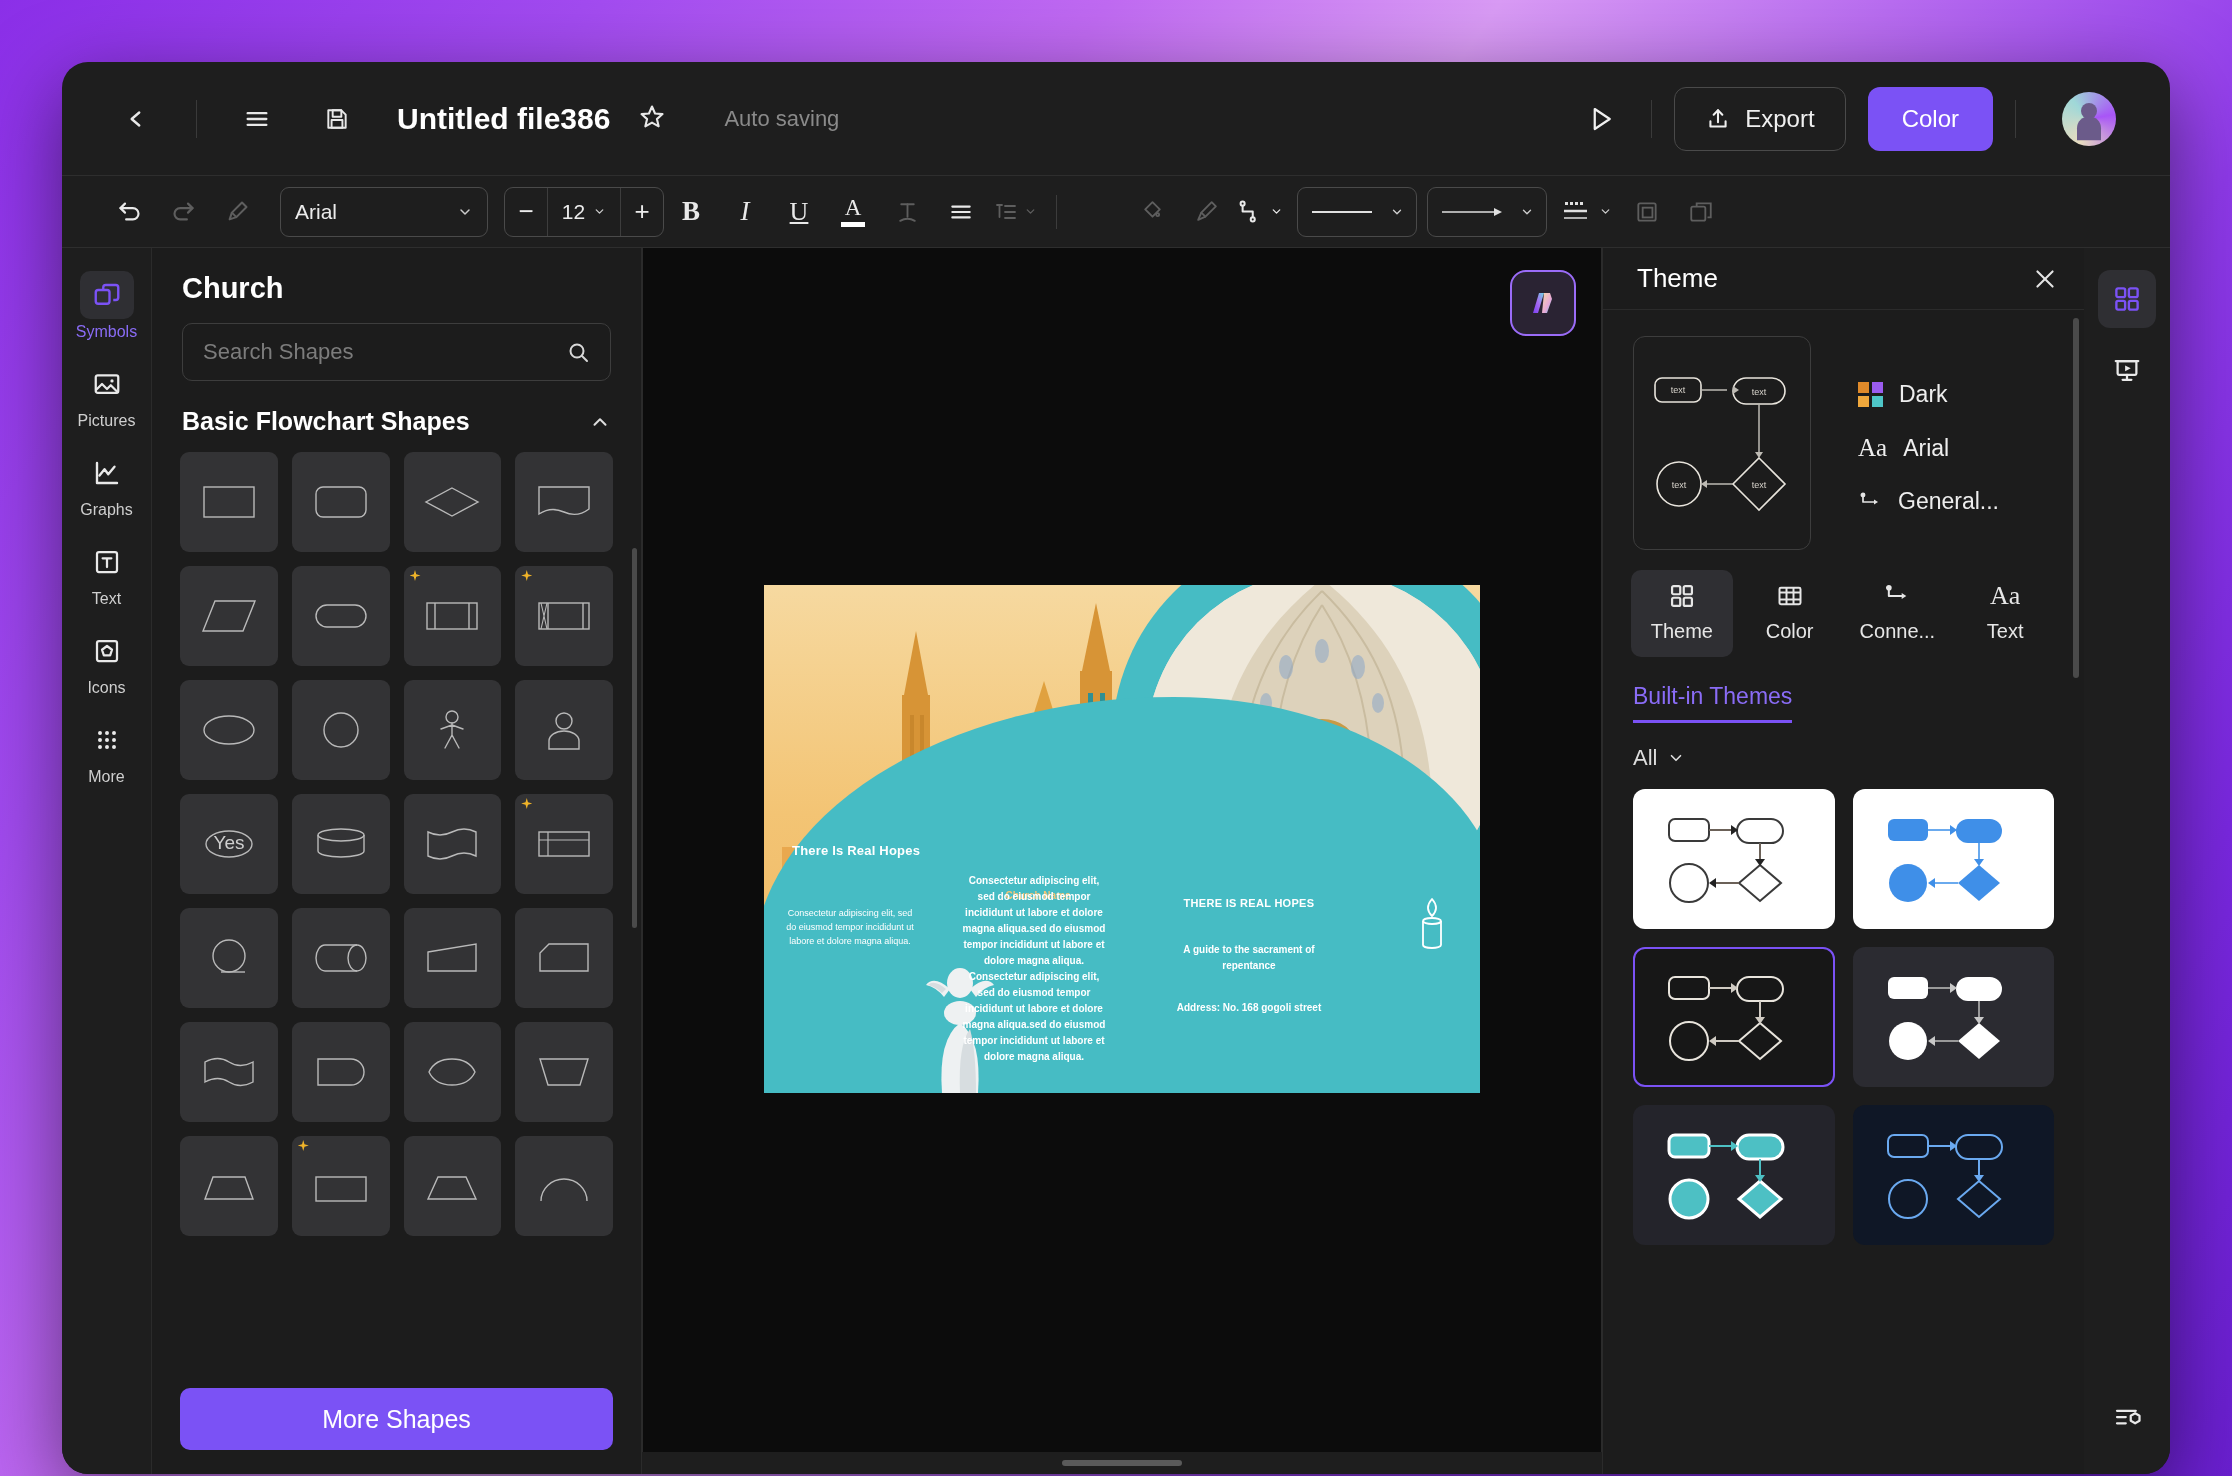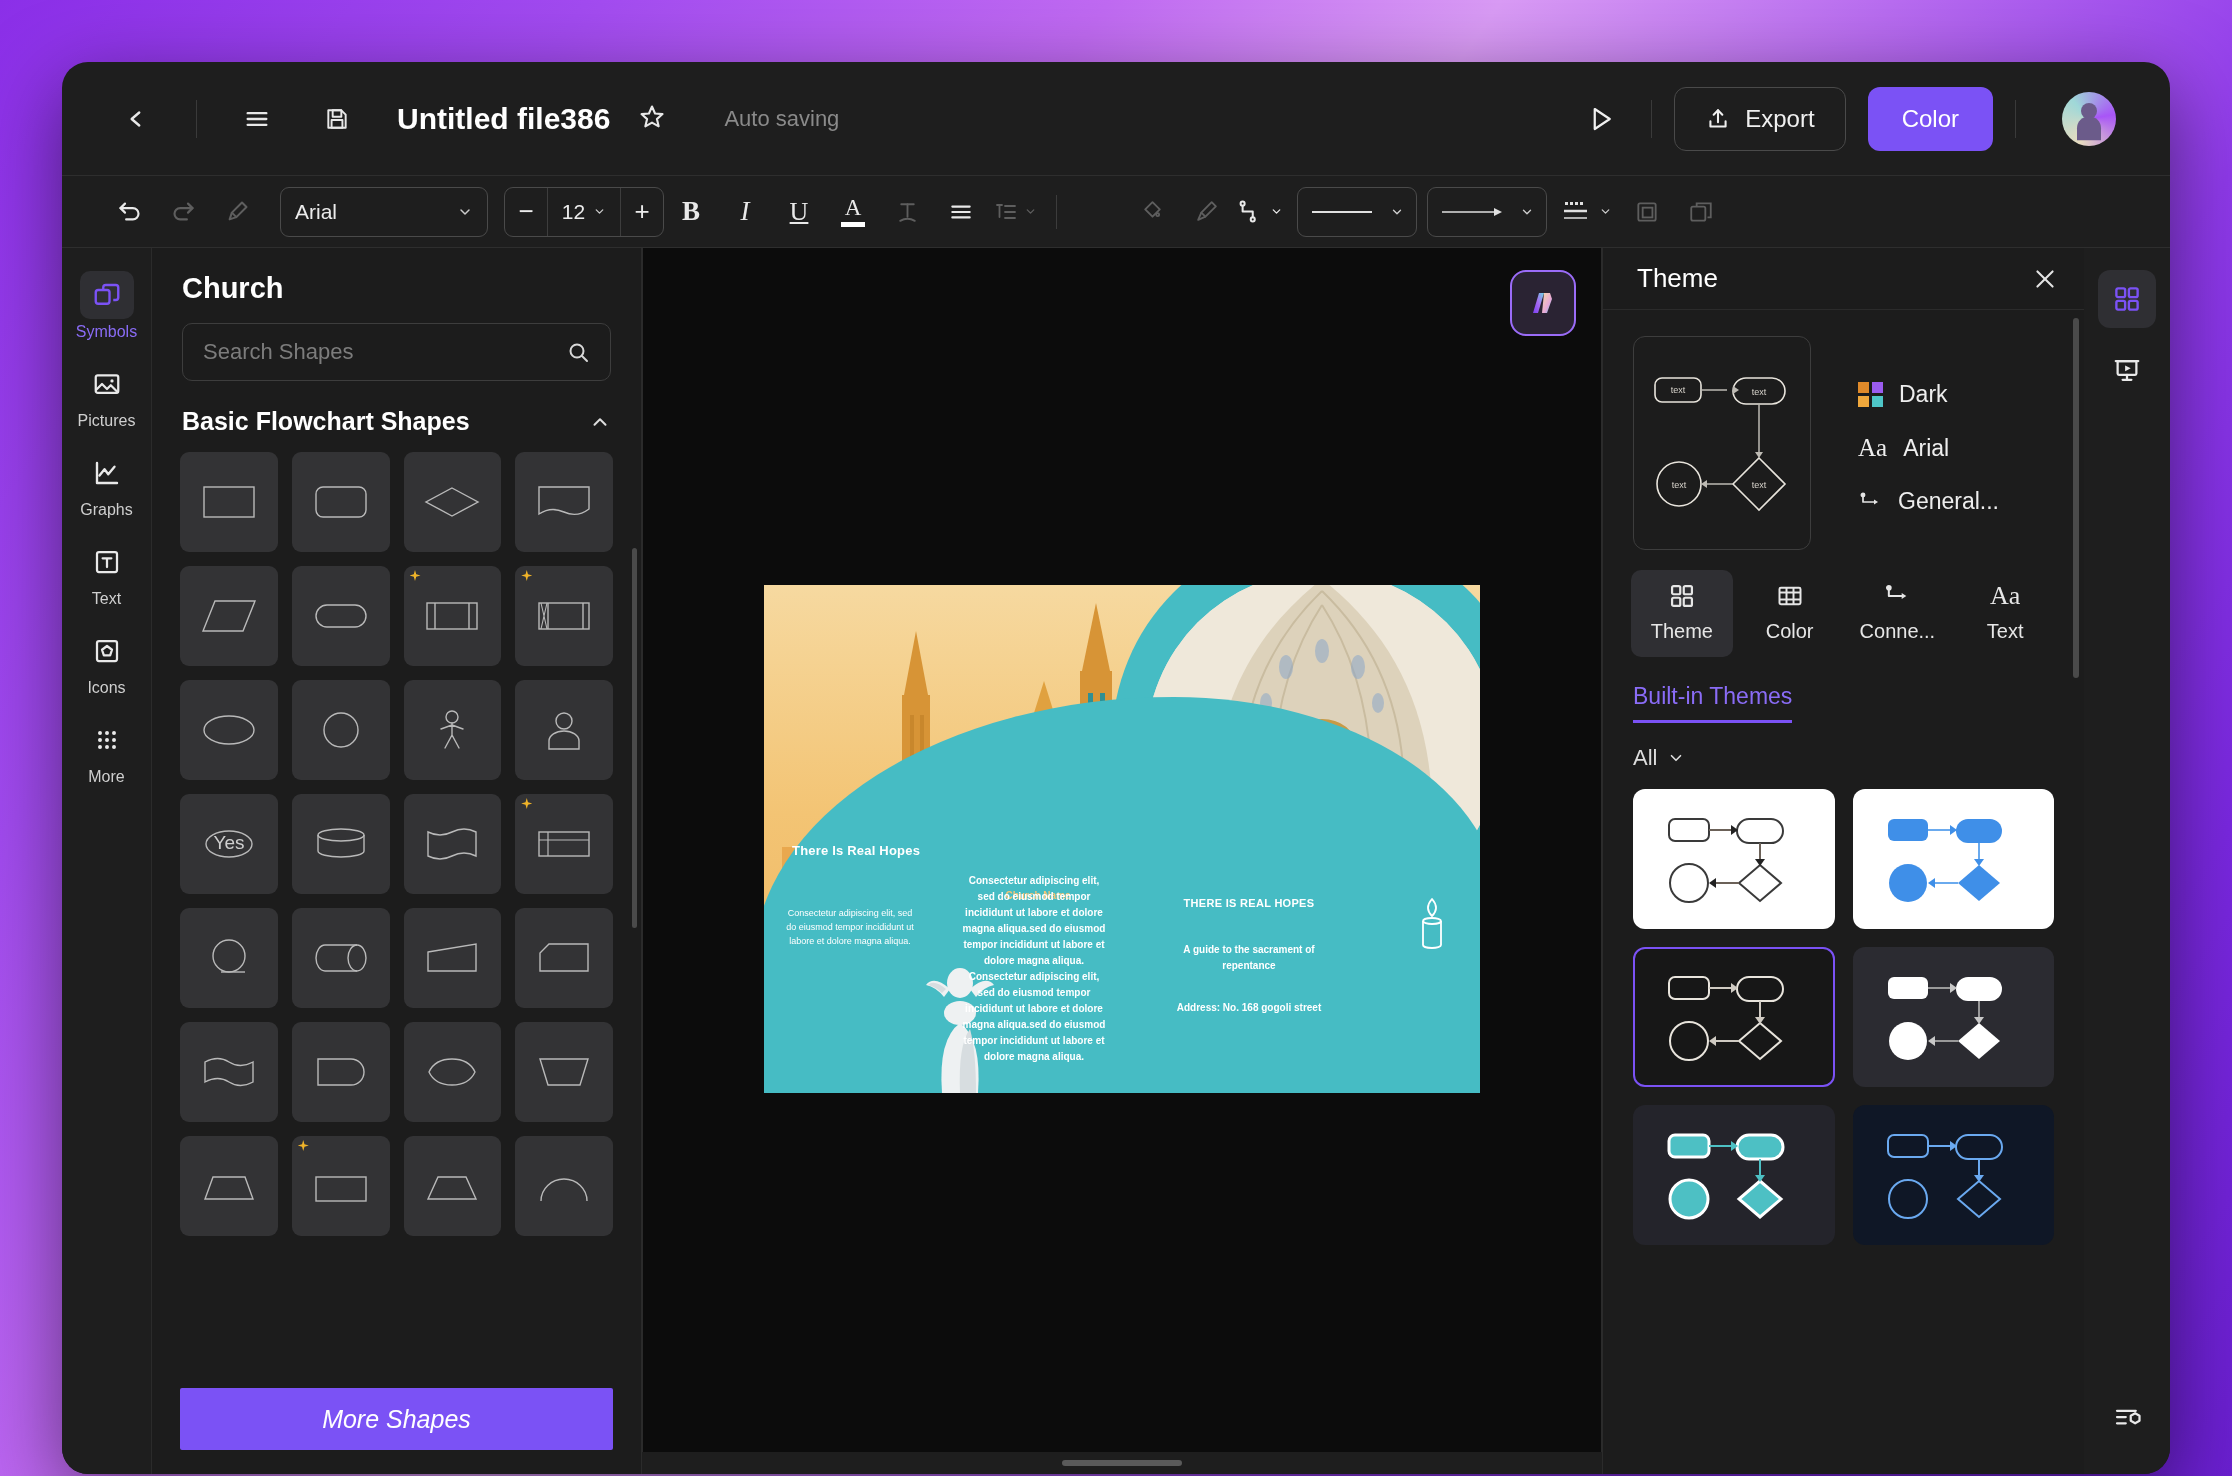--- a/index.html
+++ b/index.html
@@ -152,22 +152,22 @@
   }
   .shape-cell svg { display:block; }
   .star-dot {
     position:absolute; left:6px; top:4px; width:11px; height:11px;
     background:#f0b429;
     clip-path: polygon(50% 0,61% 39%,100% 50%,61% 61%,50% 100%,39% 61%,0 50%,39% 39%);
   }
   .yes-txt { color:#cfcfcf; font-size:19px; }
   .more-shapes {
     margin: 16px 28px 24px; height: 62px; background: #7b52f5;
-    border-radius: 2px; color: #fff; font-size: 25px;
-    display:flex; align-items:center; justify-content:center;font-style:italic;
+    border-radius: 10px; color: #fff; font-size: 25px;
+    display:flex; align-items:center; justify-content:center;
   }
   .panel-scroll {
     position:absolute; right: 4px; top: 300px; width: 5px; height: 380px;
     background:#4a4a4a; border-radius: 3px;
   }
   
   .canvas-wrap { flex: 1; background: #1e1e1e; position: relative; overflow:hidden; }
   .canvas {
     position:absolute; left: 0; right: 0; top: 0; bottom: 22px;
     background: #0c0c0c; border-left:1px solid #2b2b2b; border-right:1px solid #2b2b2b;

